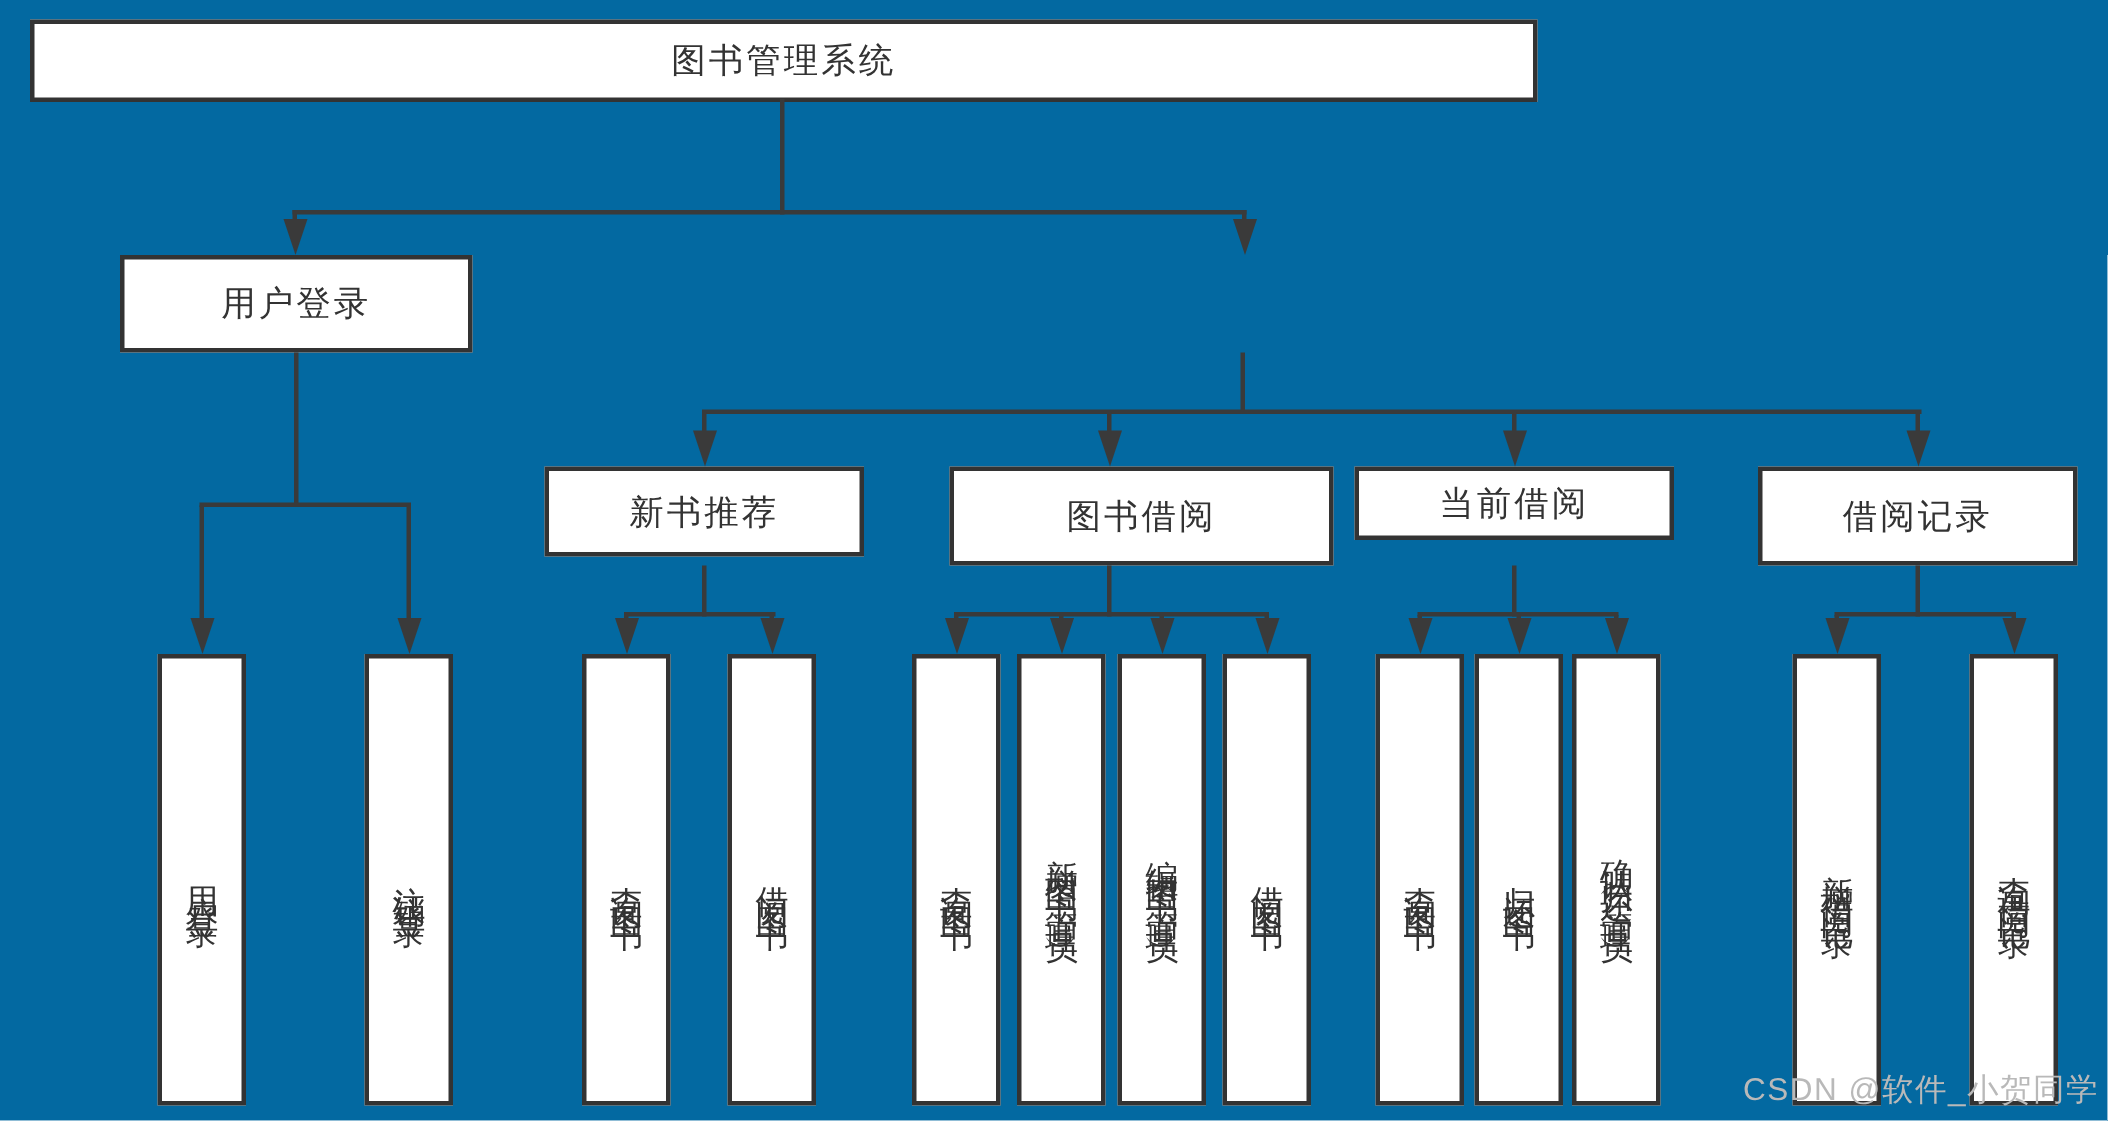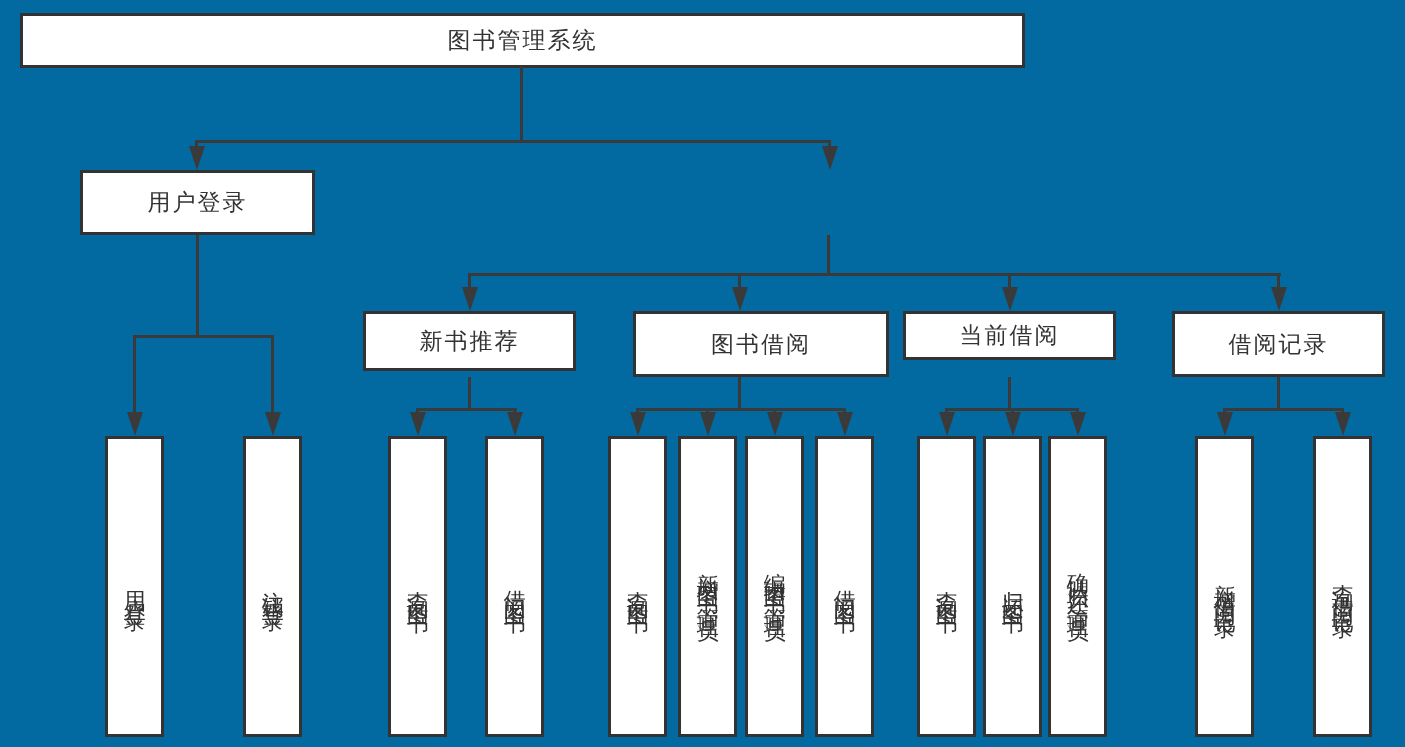--- a/index.html
+++ b/index.html
@@ -139,14 +139,15 @@
   <div class="v" style="left:1076px;top:410px;height:5px;"></div>
   <div class="arrow" style="left:1070px;top:412px;"></div>
 
   <div class="v" style="left:1277px;top:377px;height:34px;"></div>
   <div class="h" style="left:1223px;top:408px;width:121px;"></div>
   <div class="v" style="left:1223px;top:410px;height:5px;"></div>
   <div class="arrow" style="left:1217px;top:412px;"></div>
   <div class="v" style="left:1341px;top:410px;height:5px;"></div>
   <div class="arrow" style="left:1335px;top:412px;"></div>
 
+  <div id="watermark">CSDN @软件_小贺同学</div>
 
 </div>
 
 </body></html>

